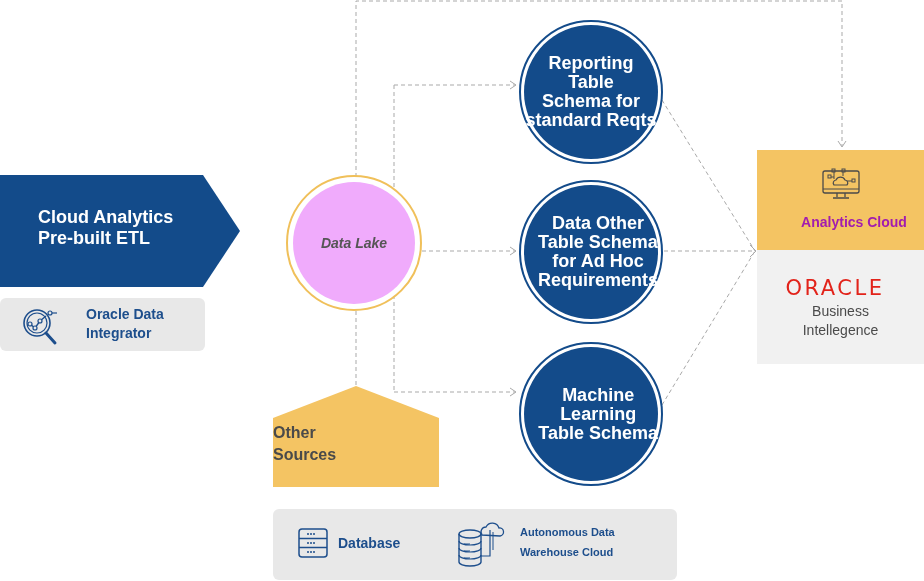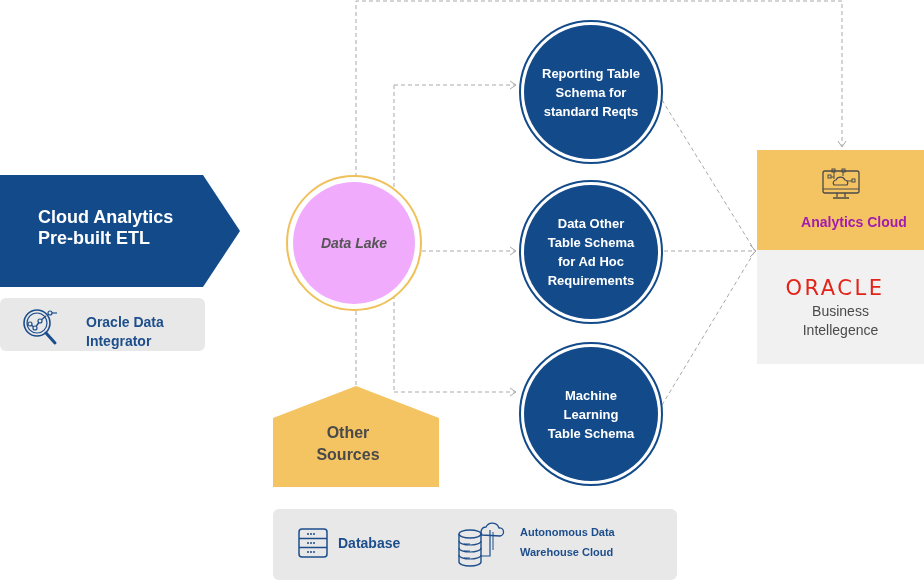--- a/index.html
+++ b/index.html
@@ -24,21 +24,21 @@
       color: #ffffff; font-size: 18px; font-weight: bold; line-height: 21px;
     }
     
     #odi {
       left: 0; top: 298px; width: 205px; height: 53px;
       background: #e8e8e8; border-radius: 6px;
     }
     #odi-icon { left: 20px; top: 306px; width: 42px; height: 42px; }
     #odi-label {
       left: 86px; top: 305px; width: 110px;
-      color: #1d4e8c; font-size: 14px; font-weight: bold; line-height: 19px; margin-top: 8px;
+      color: #1d4e8c; font-size: 14px; font-weight: bold; line-height: 19px;
     }
 
     
     #lake-ring {
       left: 286px; top: 175px; width: 136px; height: 136px;
       border: 2px solid #f0c05a; border-radius: 50%; box-sizing: border-box;
       background: #ffffff;
     }
     #lake {
       left: 293px; top: 182px; width: 122px; height: 122px;
@@ -47,34 +47,34 @@
       color: #555555; font-size: 14px; font-weight: bold; font-style: italic;
     }
 
     
     #other {
       left: 273px; top: 386px; width: 166px; height: 101px;
       background: #f4c463;
       clip-path: polygon(0 32px, 83px 0, 166px 32px, 166px 101px, 0 101px);
     }
     #other-label {
-      left: 273px; top: 422px; width: 150px; text-align: center;
+      left: 273px; top: 422px; width: 150px; 
       color: #4a4a4a; font-size: 16px; font-weight: bold; line-height: 22px;
     }
 
     
     .schema-ring {
       width: 144px; height: 144px; border-radius: 50%;
       border: 2px solid #134b8a; box-sizing: border-box; background: #ffffff;
     }
     .schema {
       width: 134px; height: 134px; border-radius: 50%;
       background: #134b8a; color: #ffffff;
-      display: flex; align-items: center; justify-content: center; text-align: center;
-      font-size: 13px; font-weight: bold; line-height: 19px;
+      display: flex; align-items: center; justify-content: flex-end; text-align: center;
+      font-size: 18px; font-weight: bold; line-height: 19px;
     }
     #r1 { left: 519px; top: 20px; }  #c1 { left: 524px; top: 25px; }
     #r2 { left: 519px; top: 180px; } #c2 { left: 524px; top: 185px; }
     #r3 { left: 519px; top: 342px; } #c3 { left: 524px; top: 347px; }
 
     
     #oac {
       left: 757px; top: 150px; width: 167px; height: 100px;
       background: #f4c463;
     }

